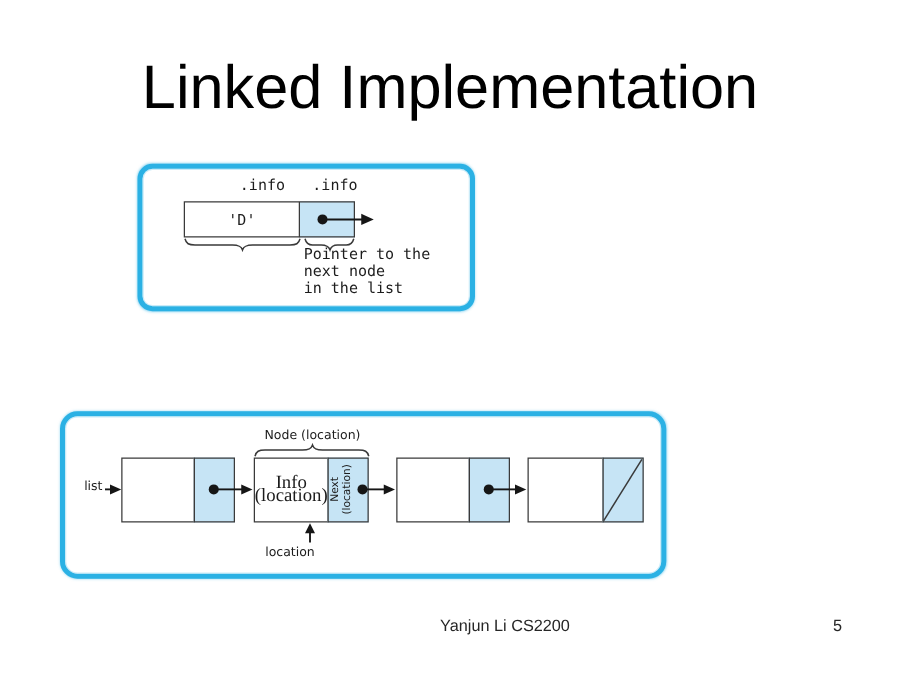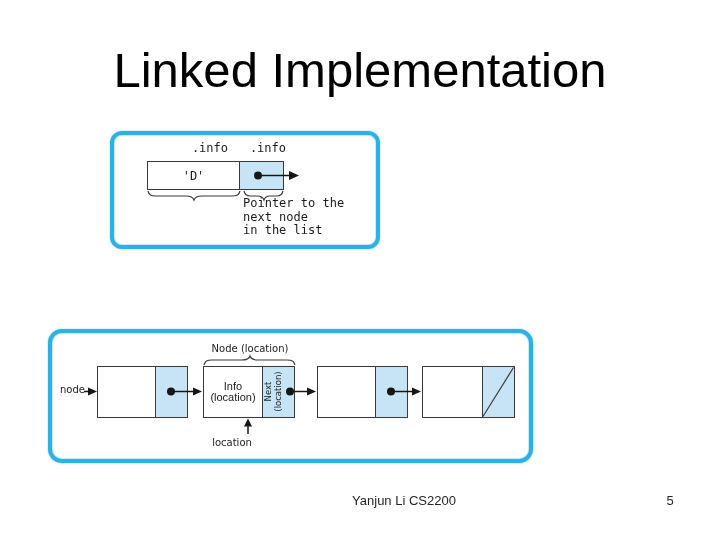--- a/index.html
+++ b/index.html
@@ -54,21 +54,21 @@
   .f2-node-label{left:190px;top:343px;width:120px;}
   .f2-list-label{left:60px;top:384px;width:22px;text-align:right;}
   .f2-location-label{left:194px;top:437px;width:76px;}
   .f2-cell{top:366px;height:52px;}
   .n1w{left:97px;width:59px;}  .n1b{left:155px;width:33px;}
   .n2w{left:203px;width:60px;display:flex;align-items:center;justify-content:center;}
   .n2b{left:262px;width:33px;}
   .n3w{left:317px;width:59px;} .n3b{left:375px;width:33px;}
   .n4w{left:422px;width:61px;} .n4b{left:482px;width:33px;}
   .f2-cell-text{
-    font-family:Liberation Sans, sans-serif;font-size:11px;line-height:11px;
+    font-family:Liberation Serif, serif;font-size:15px;line-height:11px;
     color:#1c1c1c;text-align:center;
   }
   .f2-vertical{
     position:absolute;left:-9px;top:9px;width:49px;height:31px;
     transform:rotate(-90deg);transform-origin:center;
     font-family:"DejaVu Sans",sans-serif;font-size:8.5px;line-height:10px;
     color:#1c1c1c;text-align:center;white-space:nowrap;
   }
   
   .overlay{position:absolute;left:0;top:0;width:720px;height:540px;pointer-events:none;z-index:2;}
@@ -101,21 +101,21 @@
 
   <div class="f1-caption f1-caption-pointer">
     <div>Pointer to the</div>
     <div>next node</div>
     <div>in the list</div>
   </div>
 
   <div class="frame fig2-frame"></div>
 
   <div class="f2-text f2-node-label">Node (location)</div>
-  <div class="f2-text f2-list-label">node</div>
+  <div class="f2-text f2-list-label">list</div>
   <div class="f2-text f2-location-label">location</div>
 
   <div class="cell f2-cell n1w"></div>
   <div class="cell blue f2-cell n1b"></div>
 
   <div class="cell f2-cell n2w">
     <div class="f2-cell-text">
       <div>Info</div>
       <div>(location)</div>
     </div>

